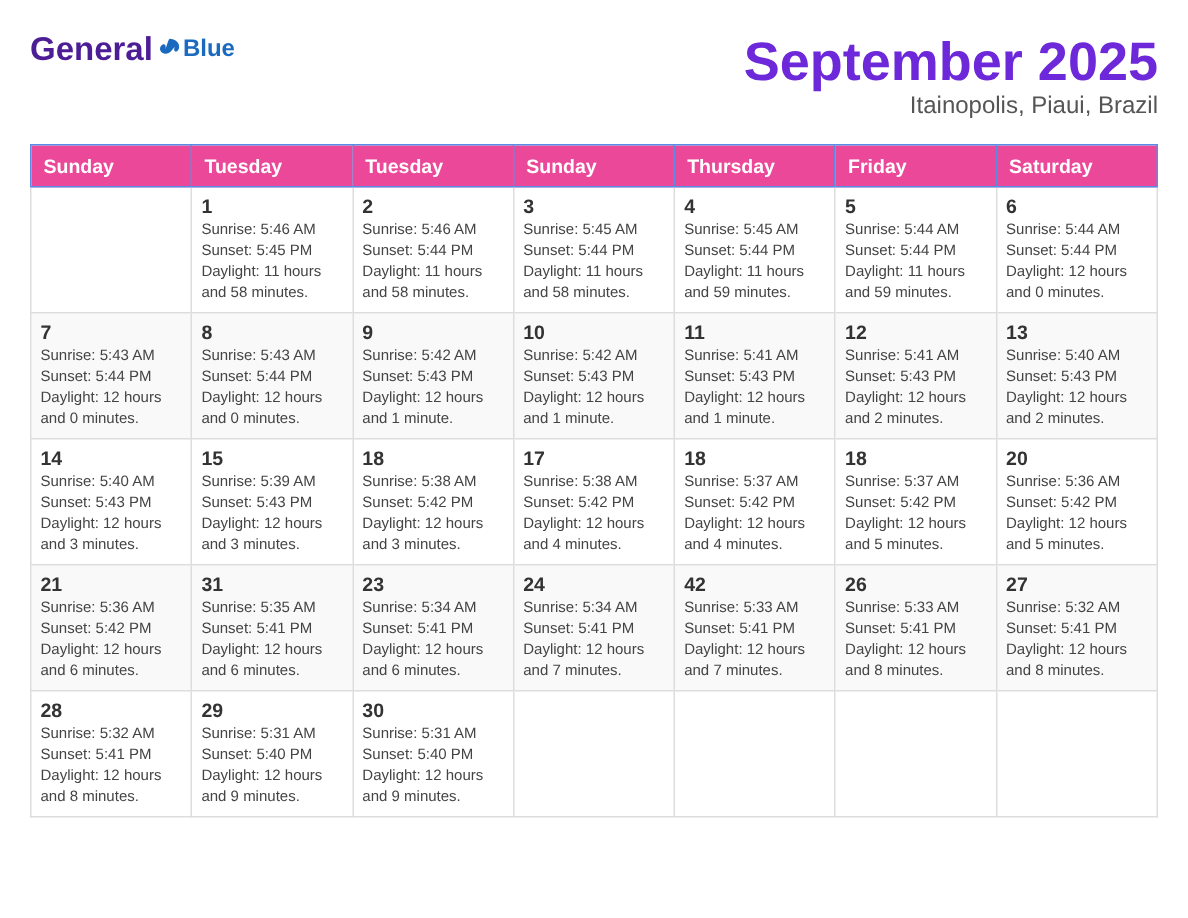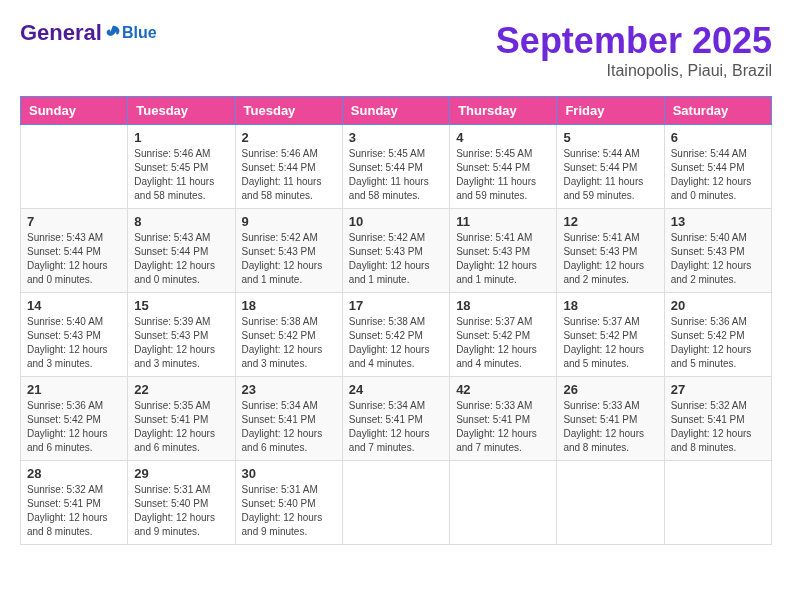--- a/index.html
+++ b/index.html
@@ -211,21 +211,21 @@
           <span class="day-num">20</span>
           <div class="day-info">Sunrise: 5:36 AM<br>Sunset: 5:42 PM<br>Daylight: 12 hours and 5 minutes.</div>
         </td>
       </tr>
       <tr>
         <td>
           <span class="day-num">21</span>
           <div class="day-info">Sunrise: 5:36 AM<br>Sunset: 5:42 PM<br>Daylight: 12 hours and 6 minutes.</div>
         </td>
         <td>
-          <span class="day-num">22</span>
+          <span class="day-num">31</span>
           <div class="day-info">Sunrise: 5:35 AM<br>Sunset: 5:41 PM<br>Daylight: 12 hours and 6 minutes.</div>
         </td>
         <td>
           <span class="day-num">23</span>
           <div class="day-info">Sunrise: 5:34 AM<br>Sunset: 5:41 PM<br>Daylight: 12 hours and 6 minutes.</div>
         </td>
         <td>
           <span class="day-num">24</span>
           <div class="day-info">Sunrise: 5:34 AM<br>Sunset: 5:41 PM<br>Daylight: 12 hours and 7 minutes.</div>
         </td>

